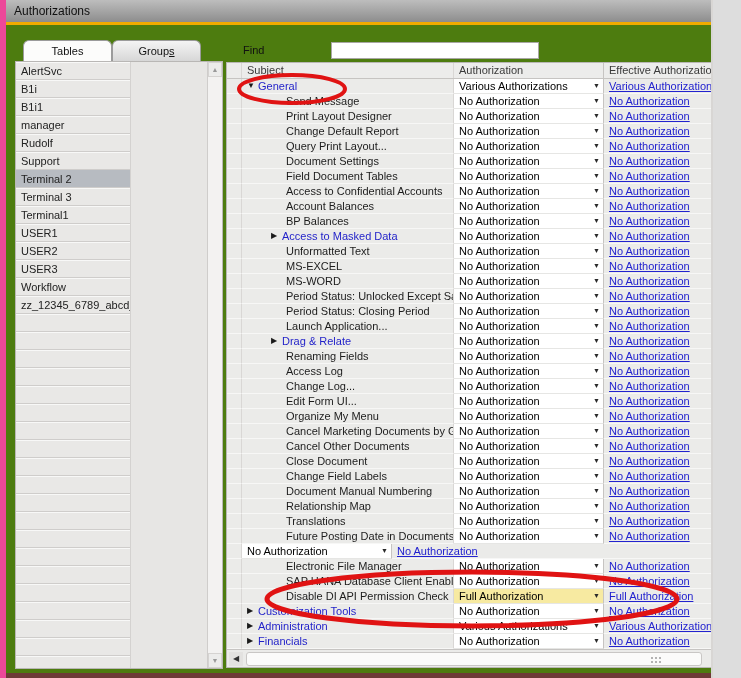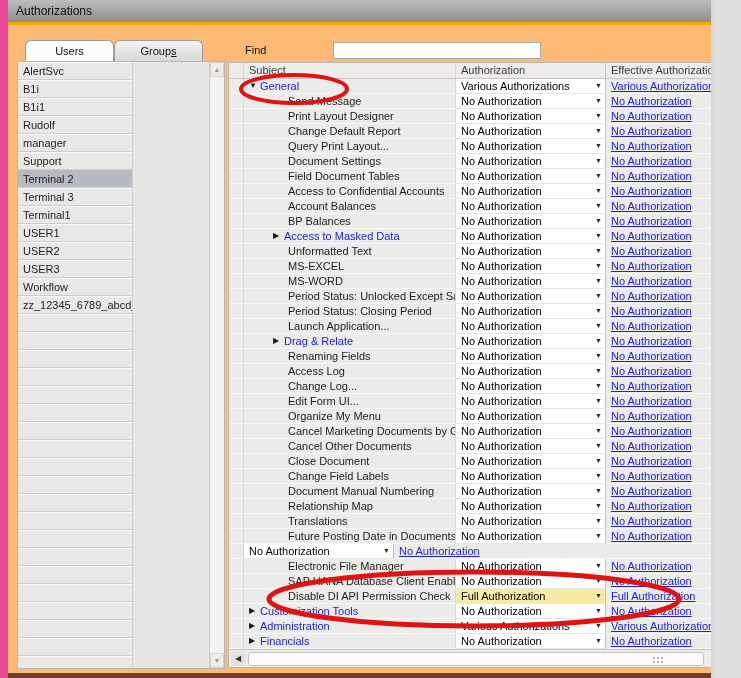--- a/index.html
+++ b/index.html
@@ -1,20 +1,20 @@
 <!DOCTYPE html>
 <html><head>
 <meta charset="utf-8">
 <style>
   * { margin:0; padding:0; box-sizing:border-box; }
   body { background:#ddd; font-family:"Liberation Sans", sans-serif; }
   .window {
-    position:relative; width:713px; height:678px; background:#fdba74;
+    position:relative; width:713px; height:678px; background:#4d7c0f;
     font-size:11px; color:#1c1c1c; overflow:hidden;
-    border-left:8px solid #ec4899; border-right:2px solid #d8d6d4;
+    border-left:6px solid #ec4899; border-right:2px solid #d8d6d4;
   }
   
   .titlebar {
     position:absolute; top:0; left:0; right:0; height:22px;
     background:linear-gradient(#bdbdbd, #8d8d8d);
     color:#101010; font-size:12px; line-height:22px; padding-left:8px;
   }
   .accent { position:absolute; top:22px; left:0; right:0; height:3px; }
 
   
@@ -105,29 +105,29 @@
 </head>
 <body>
 
 <div class="window">
 
   <div class="titlebar">
     <span>Authorizations</span>
   </div>
   <div class="accent" id="accent" style="background: rgb(240, 171, 0);"></div>
 
-  <div class="tabs" id="tabs"><div class="tab active">Users</div><div class="tab"><span>Group</span><span class="mn">s</span></div></div>
+  <div class="tabs" id="tabs"><div class="tab active">Tables</div><div class="tab"><span>Group</span><span class="mn">s</span></div></div>
 
   <div class="user-list">
     <div class="ul-names" id="userNames">
         <div class="ul-cell">AlertSvc</div>
         <div class="ul-cell">B1i</div>
         <div class="ul-cell">B1i1</div>
+        <div class="ul-cell">manager</div>
         <div class="ul-cell">Rudolf</div>
-        <div class="ul-cell">manager</div>
         <div class="ul-cell">Support</div>
         <div class="ul-cell selected" style="background: rgb(183, 187, 193);">Terminal 2</div>
         <div class="ul-cell">Terminal 3</div>
         <div class="ul-cell">Terminal1</div>
         <div class="ul-cell">USER1</div>
         <div class="ul-cell">USER2</div>
         <div class="ul-cell">USER3</div>
         <div class="ul-cell">Workflow</div>
         <div class="ul-cell">zz_12345_6789_abcd_efgh</div>
         <div class="ul-cell"></div>

